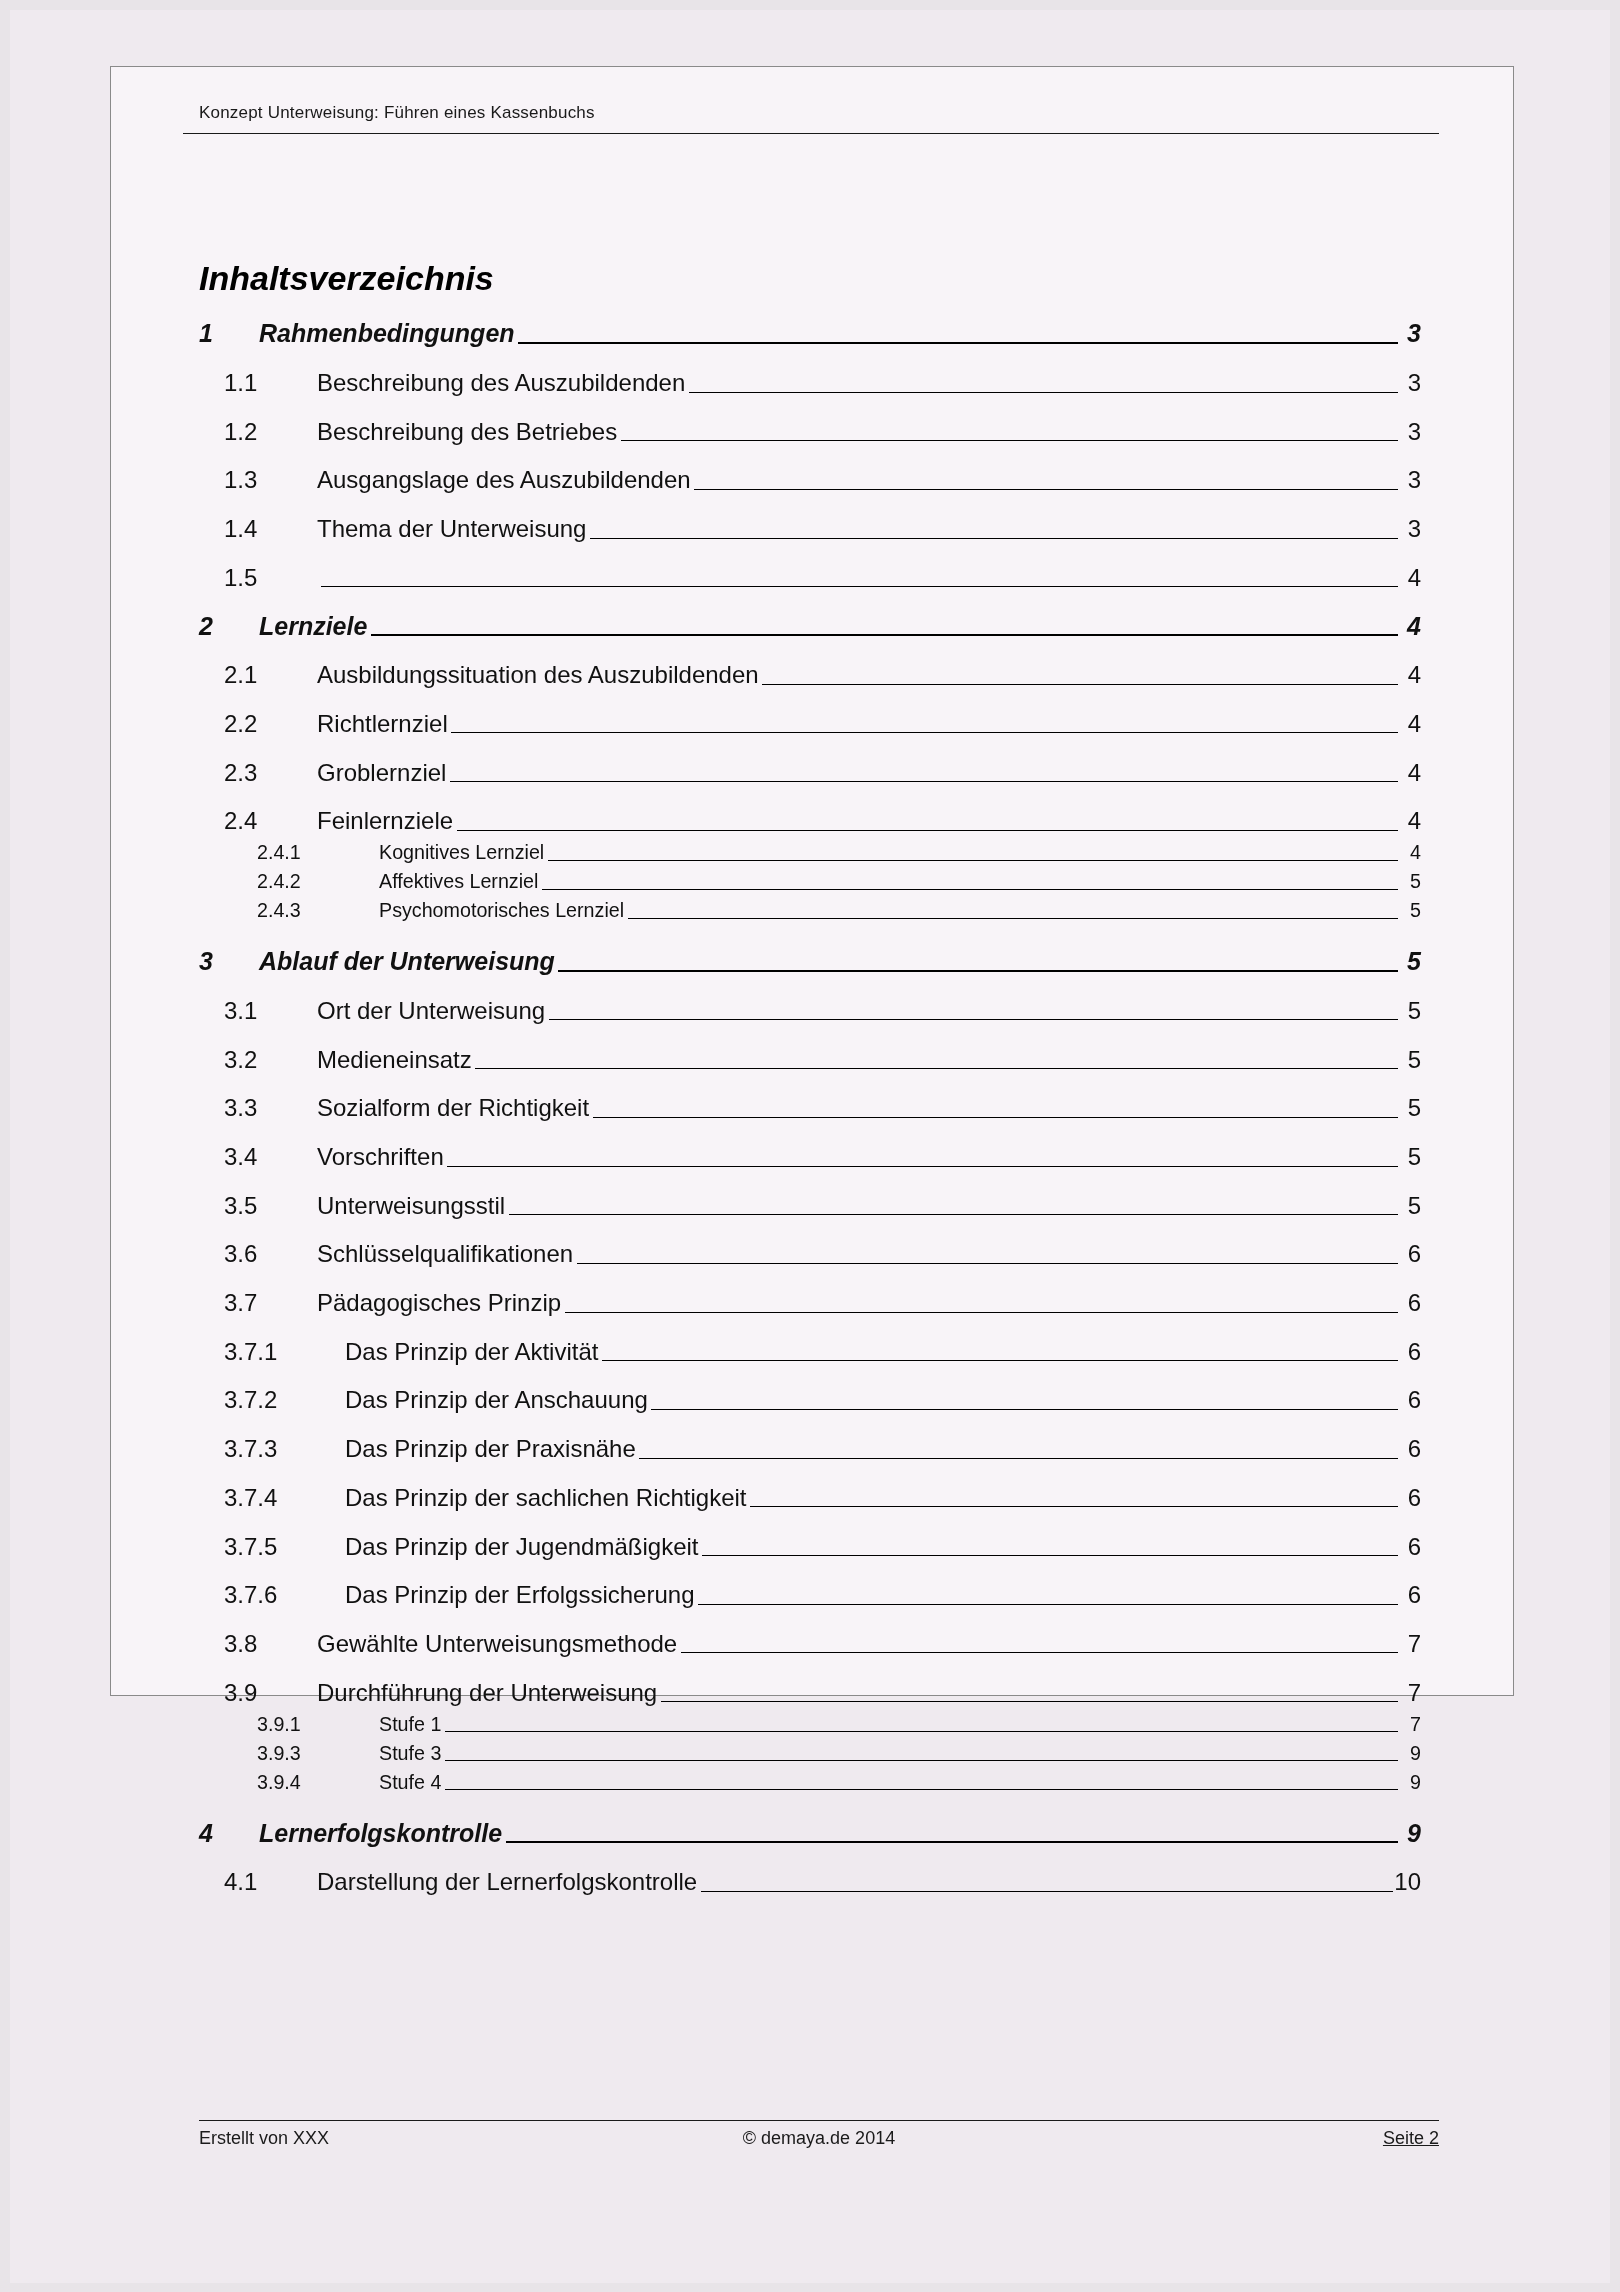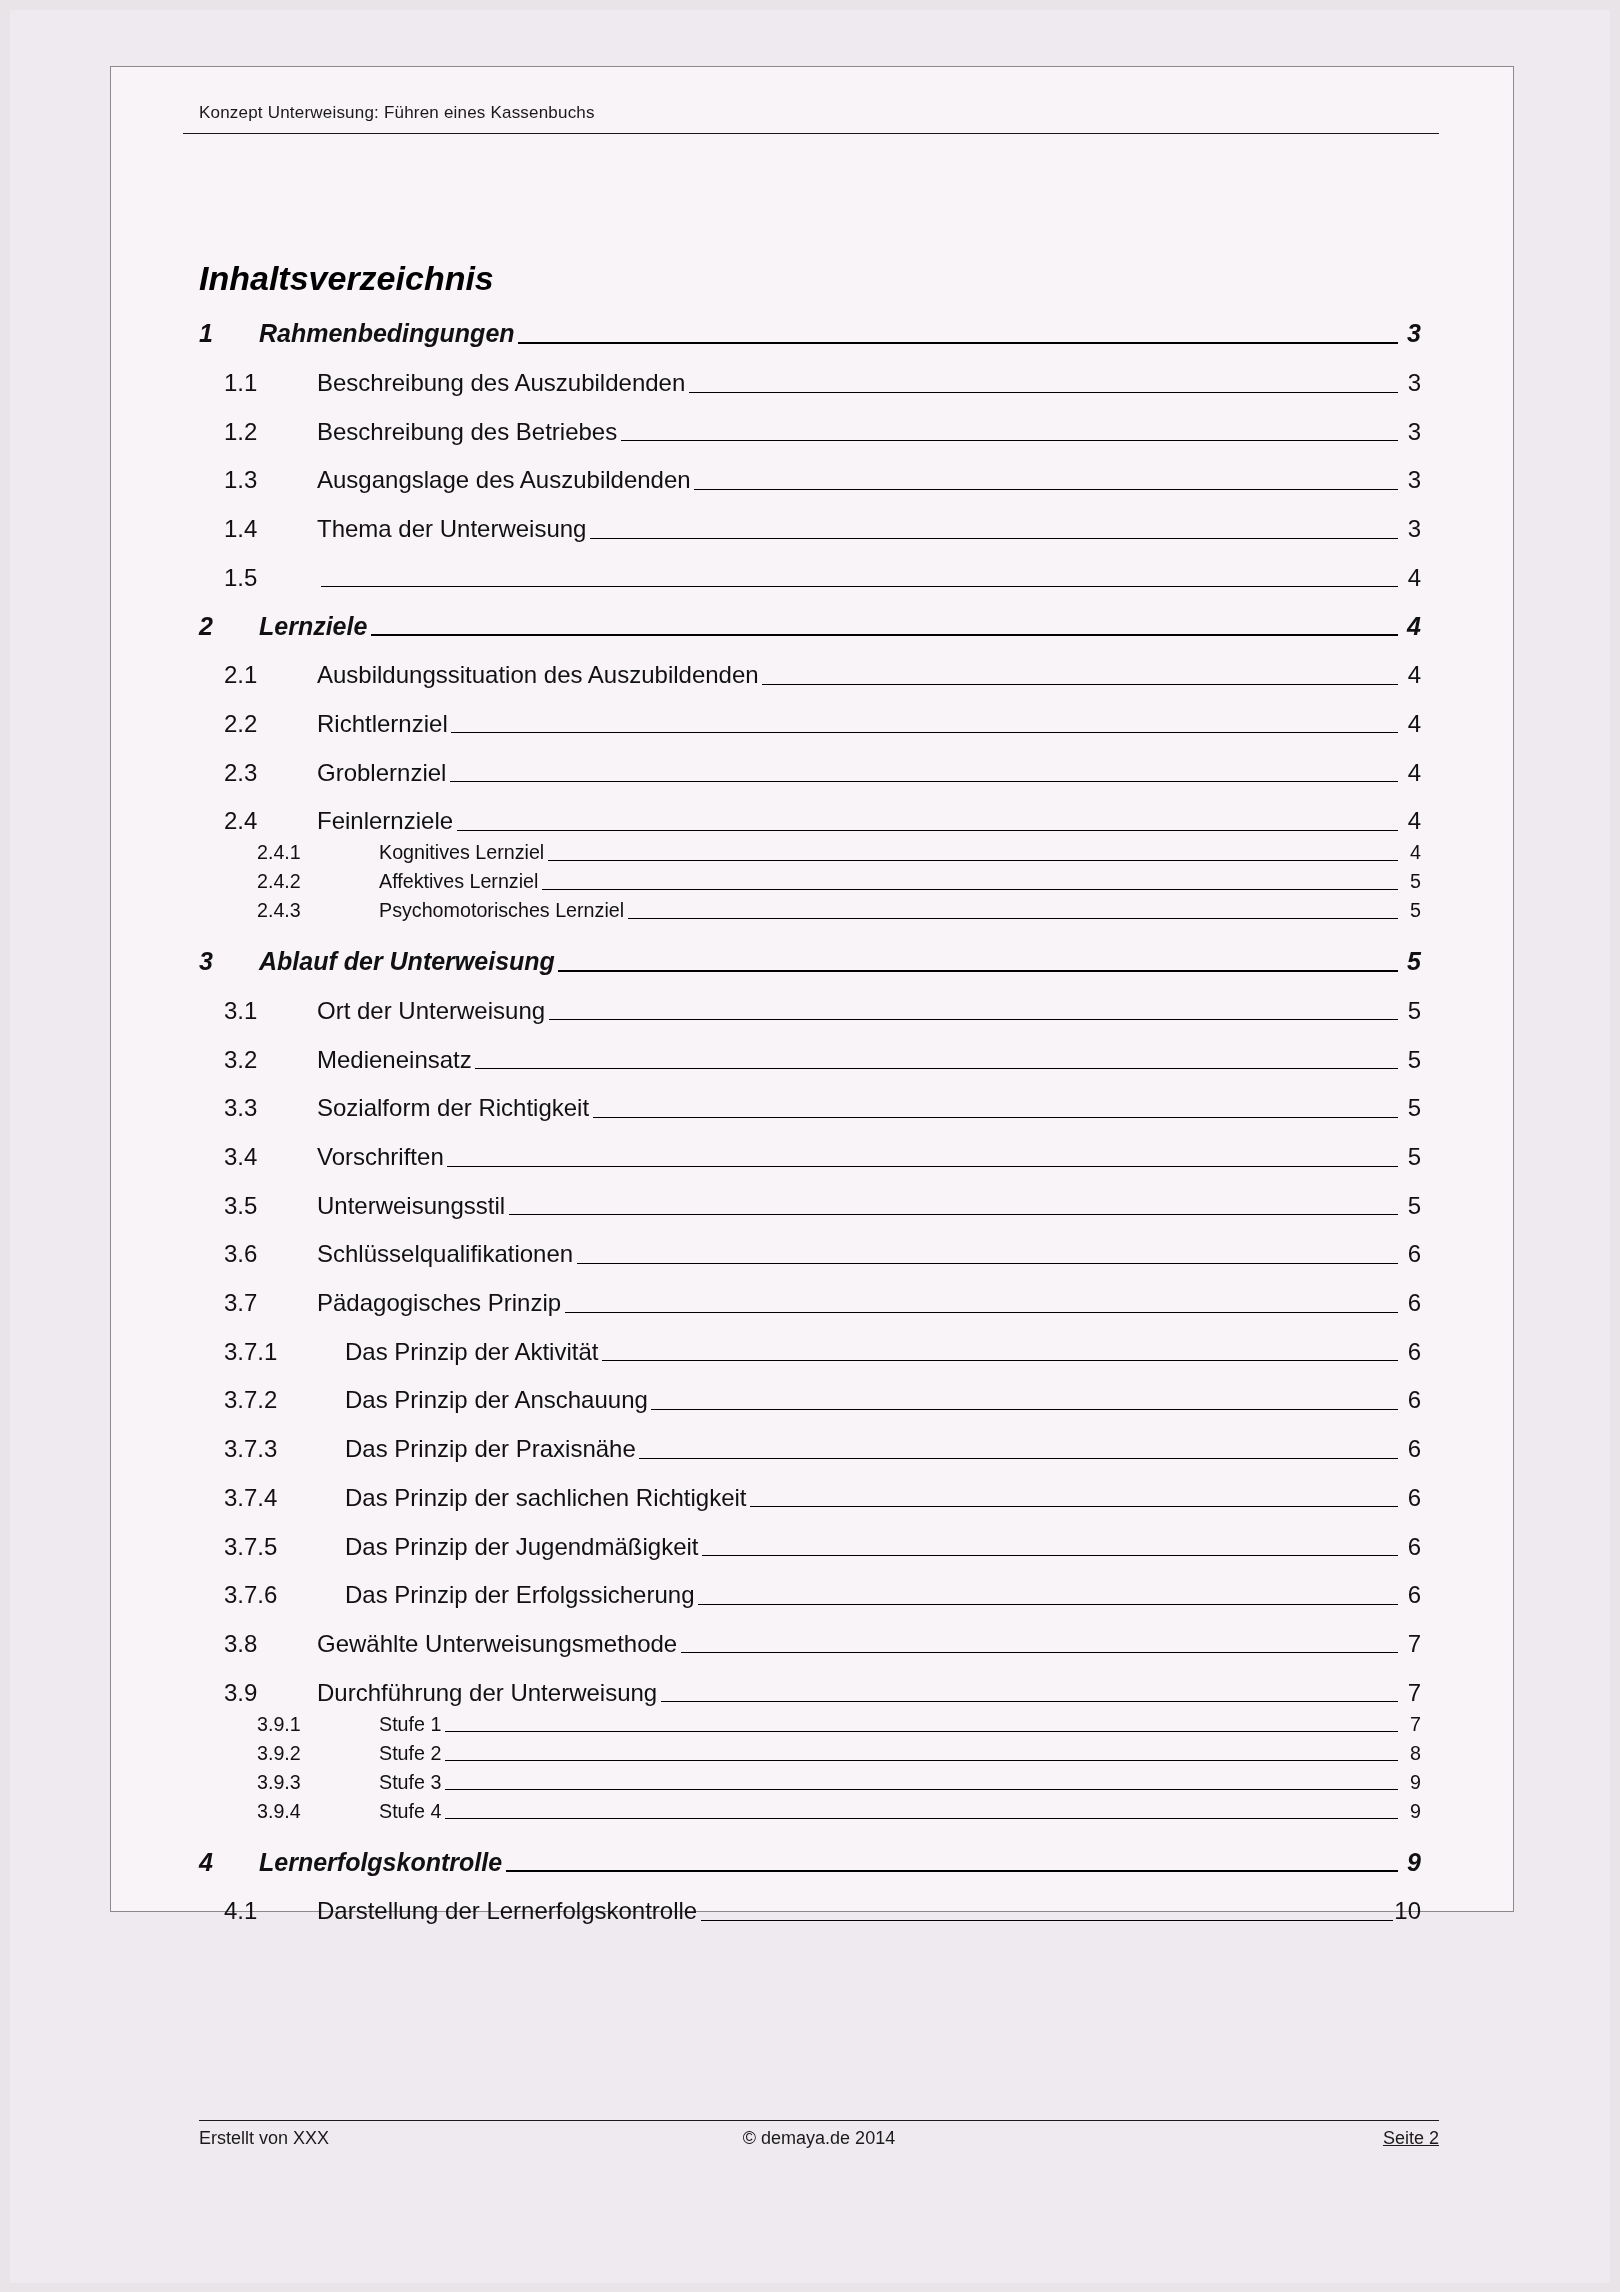--- a/index.html
+++ b/index.html
@@ -12,21 +12,21 @@
     overflow: hidden;
   }
   .frame {
     position: absolute; inset: 0;
     border: 10.7px solid #e8e4e8;
     pointer-events: none;
   }
   .paper {
     position: absolute;
     left: 110px; top: 66px;
-    width: 1404px; height: 1846px;
+    width: 1404px; height: 1630px;
     background: #f8f4f8;
     border: 0.9px solid #8a8a8a;
     box-sizing: border-box;
   }
   .content { padding: 0 74px 0 88px; }
 
   
   .header { padding-top: 36px; }
   .header-text { font-size: 17px; letter-spacing: 0.2px; color: #1a1a1a; }
   .header-rule {
@@ -293,26 +293,20 @@
           <span class="leader"></span>
           <span class="page">7</span>
         </div>
         <div class="row lvl3">
           <span class="num">3.9.1</span>
           <span class="label">Stufe 1</span>
           <span class="leader"></span>
           <span class="page">7</span>
         </div>
         <div class="row lvl3">
-          <span class="num">3.9.2</span>
-          <span class="label">Stufe 2</span>
-          <span class="leader"></span>
-          <span class="page">8</span>
-        </div>
-        <div class="row lvl3">
           <span class="num">3.9.3</span>
           <span class="label">Stufe 3</span>
           <span class="leader"></span>
           <span class="page">9</span>
         </div>
         <div class="row lvl3">
           <span class="num">3.9.4</span>
           <span class="label">Stufe 4</span>
           <span class="leader"></span>
           <span class="page">9</span>

